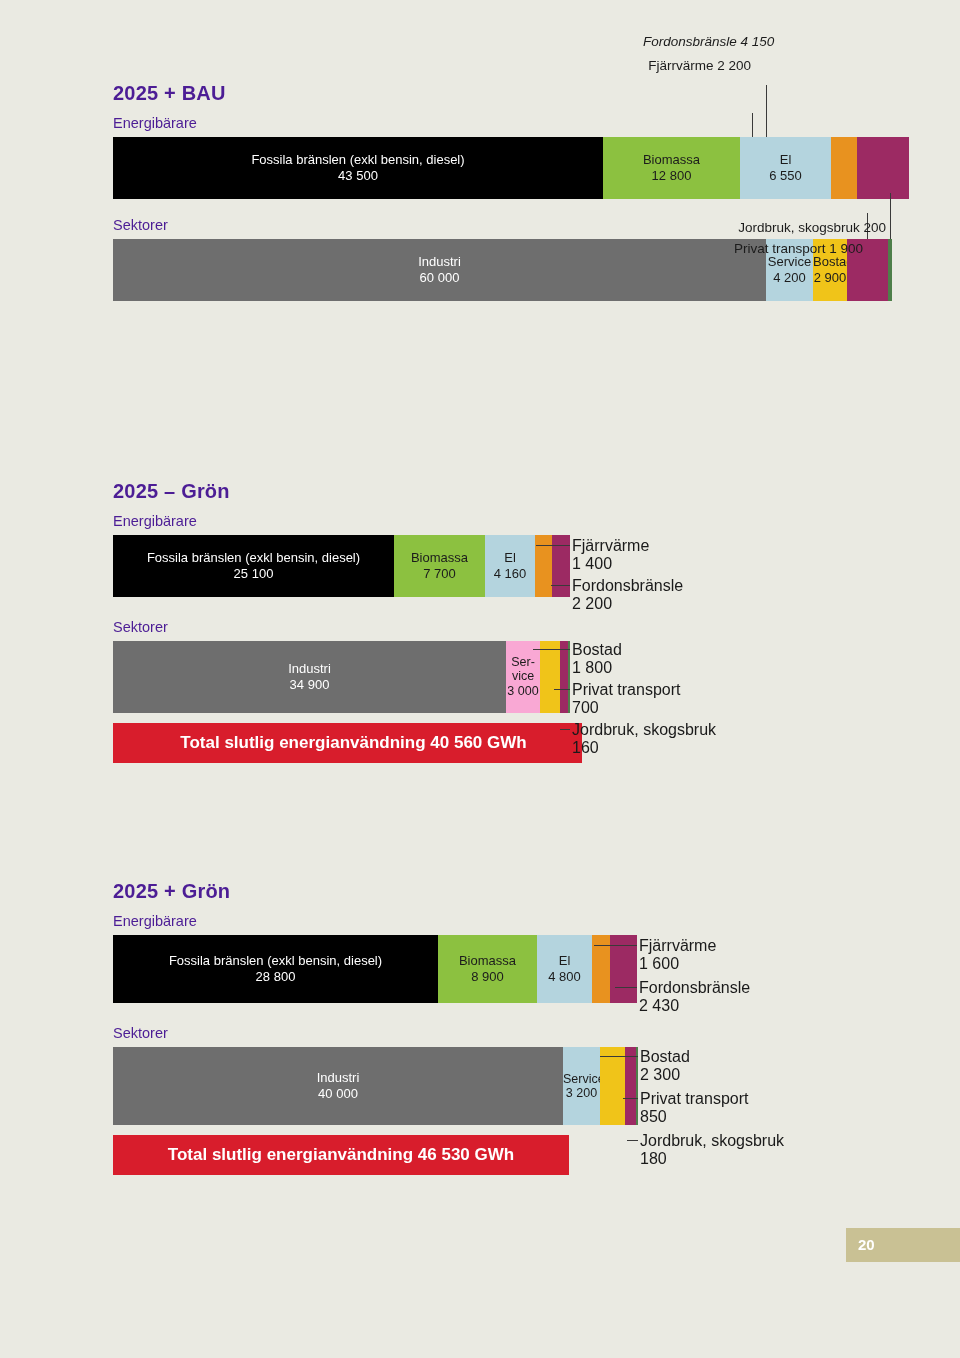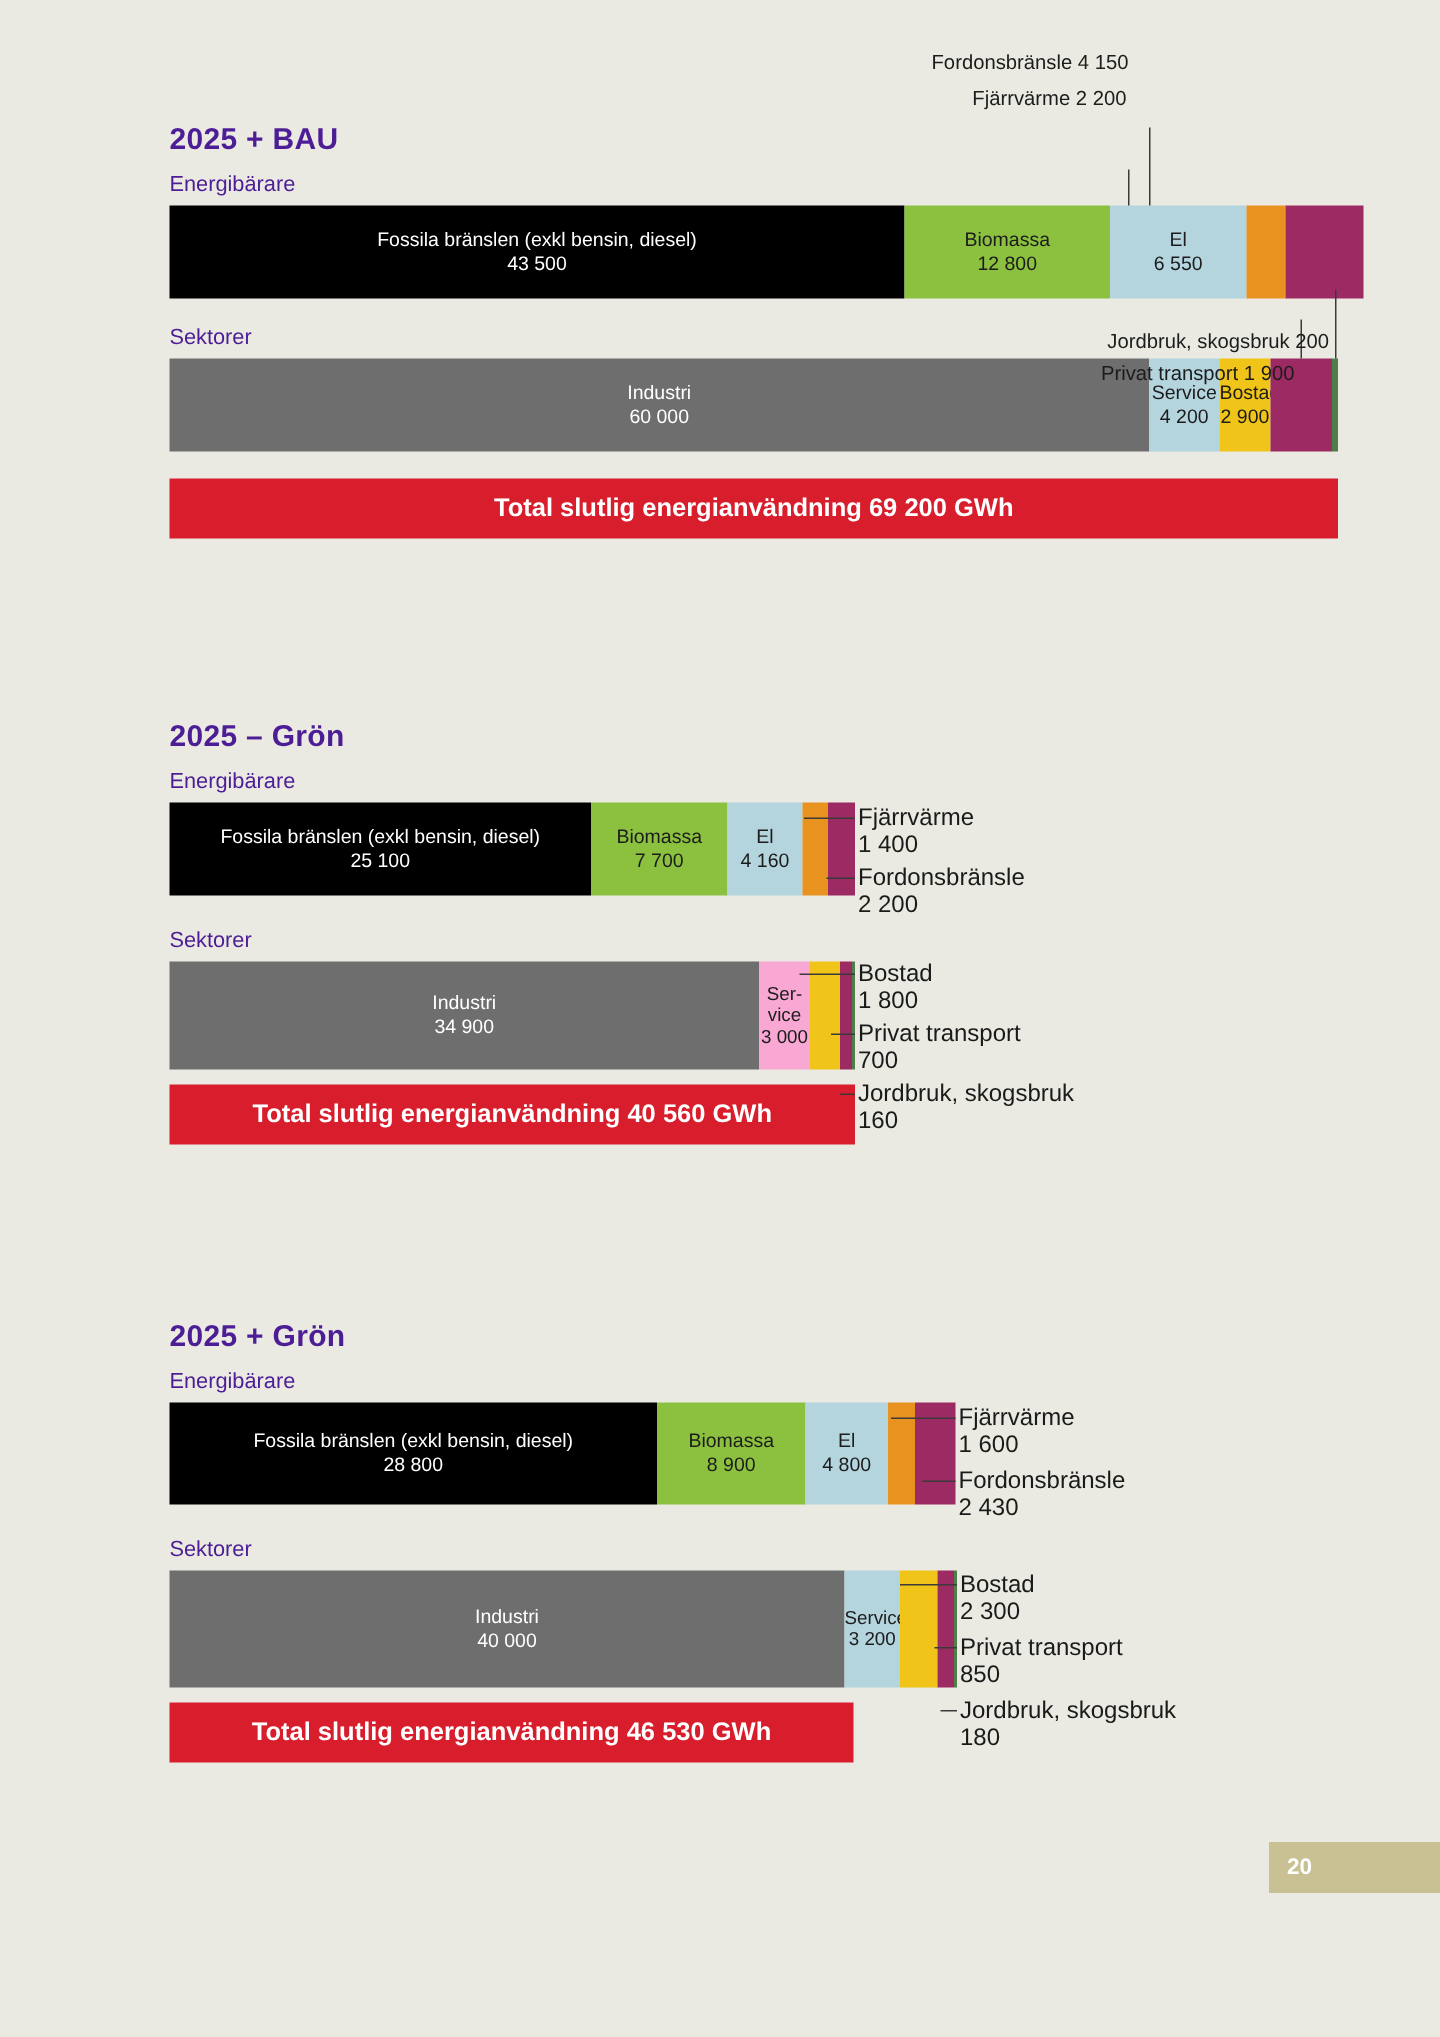--- a/index.html
+++ b/index.html
@@ -156,21 +156,21 @@
           </span>
         </div>
         <div class="seg" style="width:26px;background:#e8921f;"></div>
         <div class="seg" style="width:52px;background:#9c2a63;"></div>
       </div>
 
       <div class="lead-v" style="left:639px;top:-24px;height:24px;"></div>
       <div class="lead-v" style="left:653px;top:-52px;height:52px;"></div>
     </div>
 
-    <div class="topcallout" style="left:508px;top:-48px;text-align:right;width:108px;">Fordonsbränsle 4 150</div>
+    <div class="topcallout" style="left:530px;top:-48px;text-align:right;width:108px;font-style:italic;">Fordonsbränsle 4 150</div>
     <div class="topcallout" style="left:510px;top:-24px;text-align:right;width:128px;">Fjärrvärme 2 200</div>
 
     <div class="row-label" style="margin-top:18px;">Sektorer</div>
 
     <div class="barwrap">
       <div class="bar">
         <div class="seg" style="width:653px;background:#6e6e6e;">
           <span class="seg-text t-white">
             <span class="seg-name">Industri</span>
             <span class="seg-val">60 000</span>
@@ -192,21 +192,20 @@
         <div class="seg" style="width:4px;background:#4e7f4a;"></div>
 
         <div class="lead-v" style="left:754px;top:-26px;height:26px;"></div>
         <div class="lead-v" style="left:777px;top:-46px;height:46px;"></div>
       </div>
     </div>
 
     <div class="topcallout" style="left:580px;top:138px;text-align:right;width:193px;">Jordbruk, skogsbruk 200</div>
     <div class="topcallout" style="left:600px;top:159px;text-align:right;width:150px;">Privat transport 1 900</div>
 
-    <div class="total-bar" style="width:779px;margin-top:18px;">Total slutlig energianvändning 69 200 GWh</div>
   </div>
 
   <div class="scenario" style="top:480px;">
 
     <div class="scenario-title">2025 – Grön</div>
 
     <div class="row-label">Energibärare</div>
 
     <div class="barwrap">
       <div class="bar">
@@ -277,21 +276,21 @@
       <div class="callout" style="left:459px;top:40px;">
         <span class="cl-name">Privat transport</span>
         <span class="cl-val">700</span>
       </div>
       <div class="callout" style="left:459px;top:80px;">
         <span class="cl-name">Jordbruk, skogsbruk</span>
         <span class="cl-val">160</span>
       </div>
     </div>
 
-    <div class="total-bar" style="width:457px;margin-top:10px;">Total slutlig energianvändning 40 560 GWh</div>
+    <div class="total-bar" style="width:457px;margin-top:10px;padding-left:12px;">Total slutlig energianvändning 40 560 GWh</div>
   </div>
 
   <div class="scenario" style="top:880px;">
 
     <div class="scenario-title">2025 + Grön</div>
 
     <div class="row-label">Energibärare</div>
 
     <div class="barwrap">
       <div class="bar" style="height:68px;">

